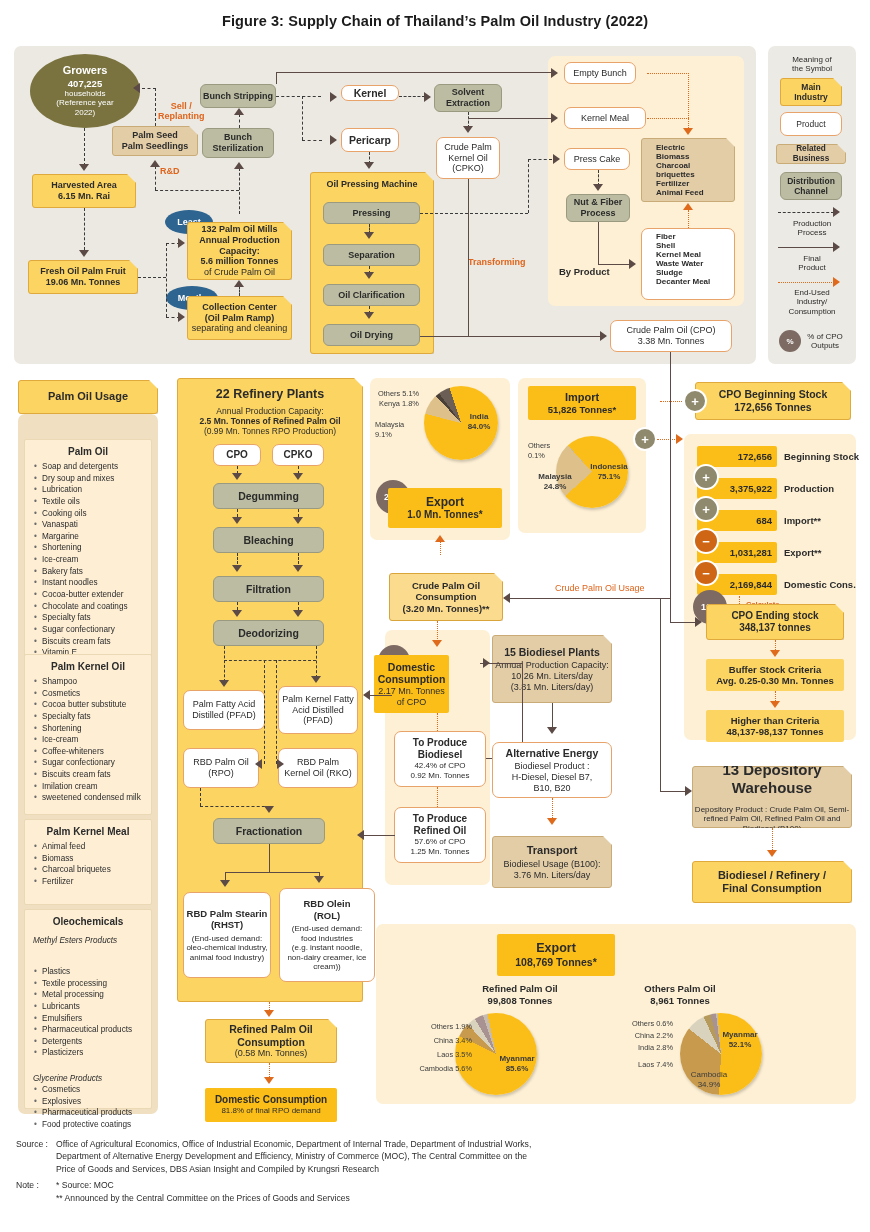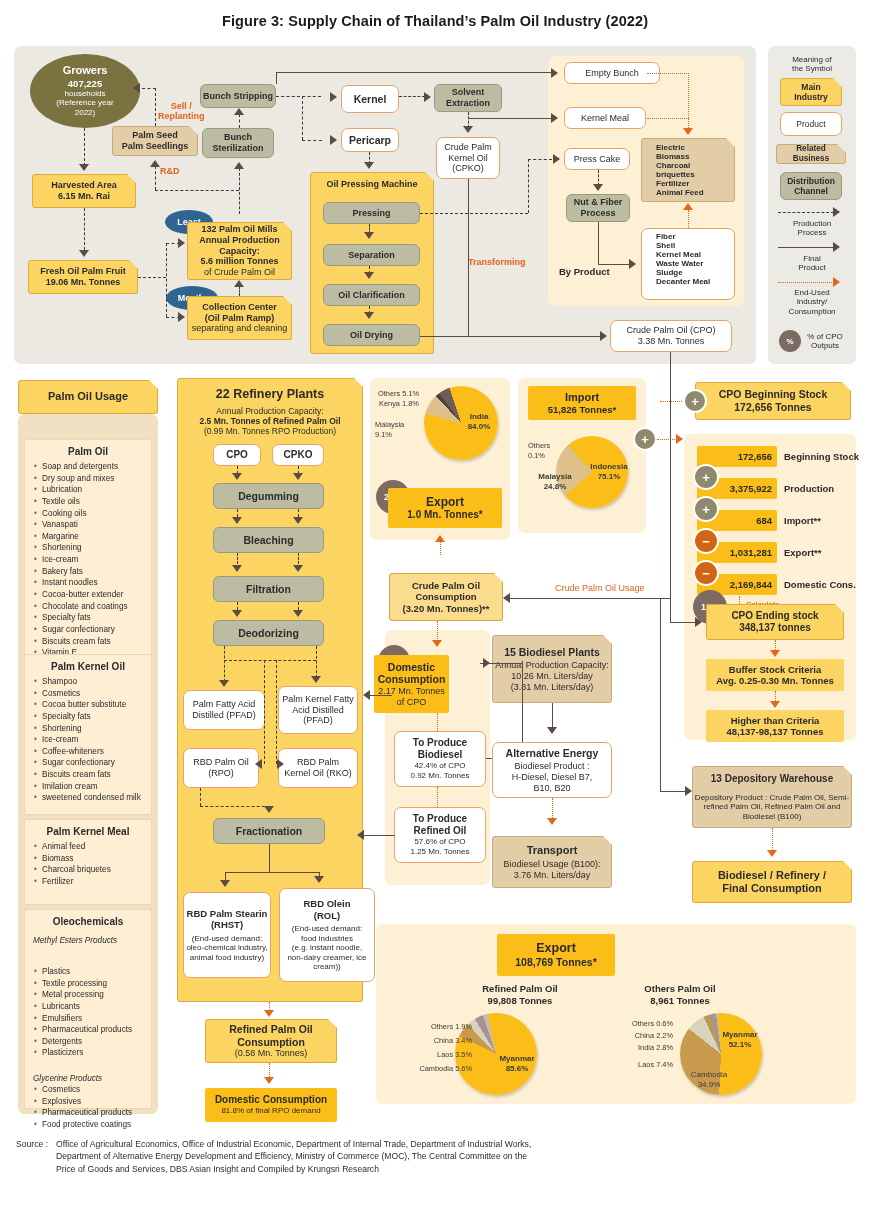--- a/index.html
+++ b/index.html
@@ -156,21 +156,21 @@
   <div>5.6 million Tonnes</div>
   <div class="reg">of Crude Palm Oil</div>
 </div>
 
 <div class="node main-ind" style="left:187px; top:296px; width:105px; height:44px;">
   <div>Collection Center</div>
   <div>(Oil Palm Ramp)</div>
   <div class="reg">separating and cleaning</div>
 </div>
 
-<div class="node product" style="left:341px; top:85px; width:58px; height:28px; font-weight:bold; font-size:10.5px;">
+<div class="node product" style="left:341px; top:85px; width:58px; height:16px; font-weight:bold; font-size:10.5px;">
   <span>Kernel</span>
 </div>
 <div class="node product" style="left:341px; top:128px; width:58px; height:24px; font-weight:bold; font-size:10.5px;">
   <span>Pericarp</span>
 </div>
 
 <div class="node dist" style="left:434px; top:84px; width:68px; height:28px;">
   <div>Solvent</div>
   <div>Extraction</div>
 </div>
@@ -192,21 +192,21 @@
 </div>
 <div class="node dist" style="left:323px; top:284px; width:97px; height:22px;">
   <span>Oil Clarification</span>
 </div>
 <div class="node dist" style="left:323px; top:324px; width:97px; height:22px;">
   <span>Oil Drying</span>
 </div>
 <div class="lbl" style="left:468px; top:257px;">Transforming</div>
 
 <div class="panel bg-cream" style="left:548px; top:56px; width:196px; height:250px;"></div>
-<div class="node product" style="left:564px; top:62px; width:96px; height:22px;">
+<div class="node product" style="left:564px; top:62px; width:72px; height:22px;">
   <span>Empty Bunch</span>
 </div>
 <div class="node product" style="left:564px; top:107px; width:82px; height:22px;">
   <span>Kernel Meal</span>
 </div>
 <div class="node product" style="left:564px; top:148px; width:66px; height:22px;">
   <span>Press Cake</span>
 </div>
 <div class="node dist" style="left:566px; top:194px; width:64px; height:28px;">
   <div>Nut &amp; Fiber</div>
@@ -703,21 +703,21 @@
 </div>
 <div class="ln v-dot" style="left:552px; top:798px; height:24px;"></div>
 <div class="ar ar-d-or" style="left:547px; top:818px;"></div>
 <div class="node related" style="left:492px; top:836px; width:120px; height:52px;">
   <div style="font-size:11px;">Transport</div>
   <div class="reg t9" style="margin-top:2px;">Biodiesel Usage (B100):</div>
   <div class="reg t9">3.76 Mn. Liters/day</div>
 </div>
 
 <div class="node related" style="left:692px; top:766px; width:160px; height:62px;">
-  <div style="font-size:10px;">13 Depository Warehouse</div>
+  <div style="font-size:15px;">13 Depository Warehouse</div>
   <div class="reg t8" style="margin-top:8px;">Depository Product : Crude Palm Oil, Semi-</div>
   <div class="reg t8">refined Palm Oil, Refined Palm Oil and</div>
   <div class="reg t8">Biodiesel (B100)</div>
 </div>
 <div class="ln h-solid" style="left:660px; top:791px; width:30px;"></div>
 <div class="ar ar-r-dk" style="left:685px; top:786px;"></div>
 <div class="ln v-solid" style="left:660px; top:598px; height:193px;"></div>
 <div class="ln v-dot" style="left:772px; top:828px; height:26px;"></div>
 <div class="ar ar-d-or" style="left:767px; top:850px;"></div>
 <div class="node main-ind" style="left:692px; top:861px; width:160px; height:42px;">
@@ -762,15 +762,22 @@
   <table style="border-collapse:collapse;">
     <tbody>
         <tr>
       <td style="vertical-align:top; padding-right:8px; white-space:nowrap;">Source :</td>
       <td style="vertical-align:top;">
         <div>Office of Agricultural Economics, Office of Industrial Economic, Department of Internal Trade, Department of Industrial Works,</div>
         <div>Department of Alternative Energy Development and Efficiency, Ministry of Commerce (MOC), The Central Committee on the</div>
         <div>Price of Goods and Services, DBS Asian Insight and Compiled by Krungsri Research</div>
       </td>
     </tr>
+    <tr>
+      <td style="vertical-align:top; padding-right:8px; padding-top:4px; white-space:nowrap;">Note :</td>
+      <td style="vertical-align:top; padding-top:4px;">
+        <div>*  Source: MOC</div>
+        <div>** Announced by the Central Committee on the Prices of Goods and Services</div>
+      </td>
+    </tr>
   </tbody>
     </table>
 </div>
 
 </body></html>

